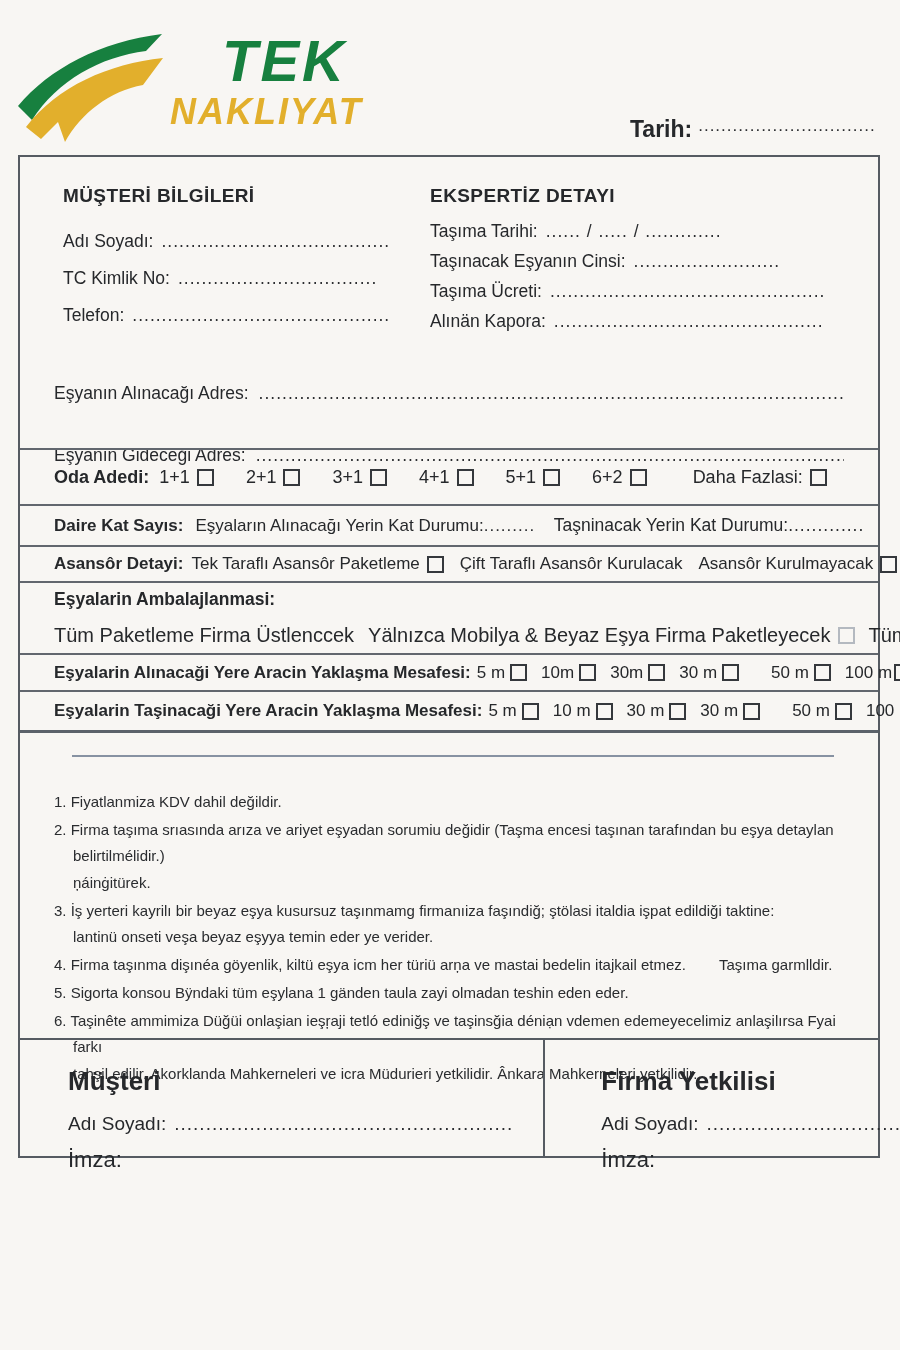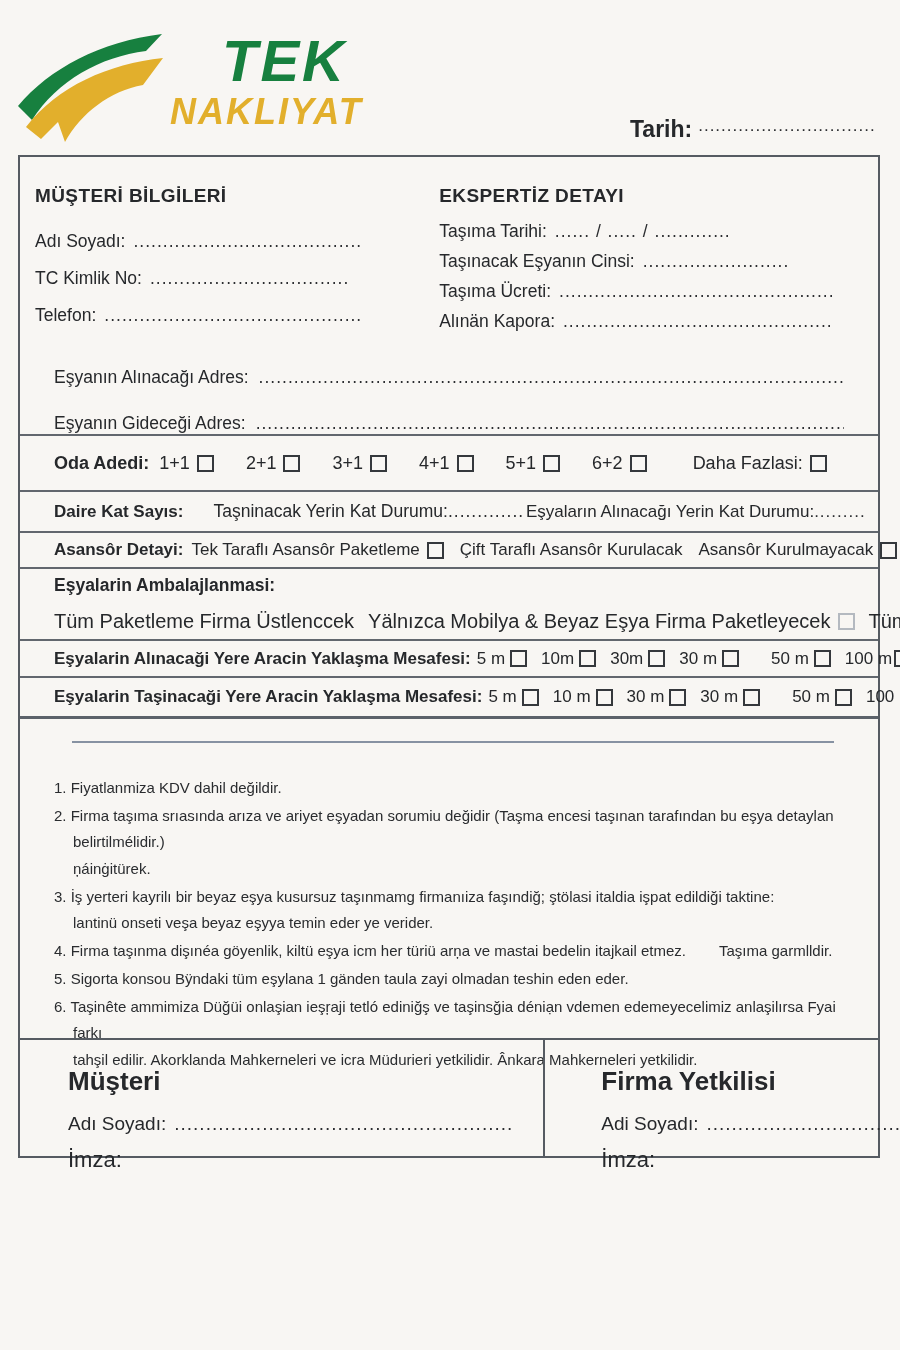--- a/index.html
+++ b/index.html
@@ -33,31 +33,31 @@
   }
   .cb.light { border-color: #b4b9c0; }
 
   
   .main-box {
     position: absolute; left: 18px; top: 155px;
     width: 862px; height: 885px;
     border: 2px solid #565b62; background: transparent;
     display: flex; flex-direction: column;
   }
-  .top-section { display: flex; padding: 28px 34px 0 15px; height: 222px; gap: 24px; }
+  .top-section { display: flex; padding: 28px 34px 0 43px; height: 222px; }
   .col-left { width: 47%; padding-right: 20px; }
   .col-right { flex: 1; }
   .section-title { font-size: 19px; font-weight: bold; letter-spacing: .4px; margin-bottom: 24px; }
   .col-right .section-title { margin-bottom: 14px; }
   .field { display: flex; align-items: baseline; margin-bottom: 16px; font-size: 17.5px; }
   .col-right .field { margin-bottom: 9px; }
   .field .lbl { margin-right: 8px; white-space: nowrap; }
 
   .addresses { padding: 0 34px; height: 106px; }
-  .addr-row { display: flex; align-items: baseline; font-size: 17.5px; margin-top: 25px; text-align: center; }
+  .addr-row { display: flex; align-items: baseline; font-size: 17.5px; margin-top: 41px; text-align: center; }
   .addr-row .lbl { margin-right: 10px; white-space: nowrap; }
 
   .rule-row { border-top: 2px solid #62676e; padding: 0 34px; display: flex; align-items: center; flex: none; }
 
   
   .row-rooms { height: 56px; font-size: 18px; }
   .row-rooms .lbl { font-weight: bold; margin-right: 10px; }
   .opt { display: inline-flex; align-items: center; white-space: nowrap; }
   .row-rooms .opt { margin-right: 32px; }
   .row-rooms .opt.more { margin-left: 14px; margin-right: 0; }
@@ -215,27 +215,27 @@
         <span class="cb"></span>
       </span>
     <span class="opt more">
         <span>Daha Fazlasi:</span>
         <span class="cb"></span>
       </span>
   </div>
 
   <div class="rule-row row-floor">
     <span class="lbl">Daire Kat Sayıs:</span>
+    <span class="sub">
+      <span>Eşyaların Alınacağı Yerin Kat Durumu:</span>
+      <span class="dots">.........</span>
+    </span>
     <span class="sub second">
       <span>Taşninacak Yerin Kat Durumu:</span>
       <span class="dots">.............</span>
-    </span>
-    <span class="sub">
-      <span>Eşyaların Alınacağı Yerin Kat Durumu:</span>
-      <span class="dots">.........</span>
     </span>
   </div>
 
   <div class="rule-row row-elev">
     <span class="lbl">Asansôr Detayi:</span>
     <span class="opt">
         <span>Tek Taraflı Asansôr Paketleme</span>
         <span class="cb"></span>
       </span>
     <span class="opt">

